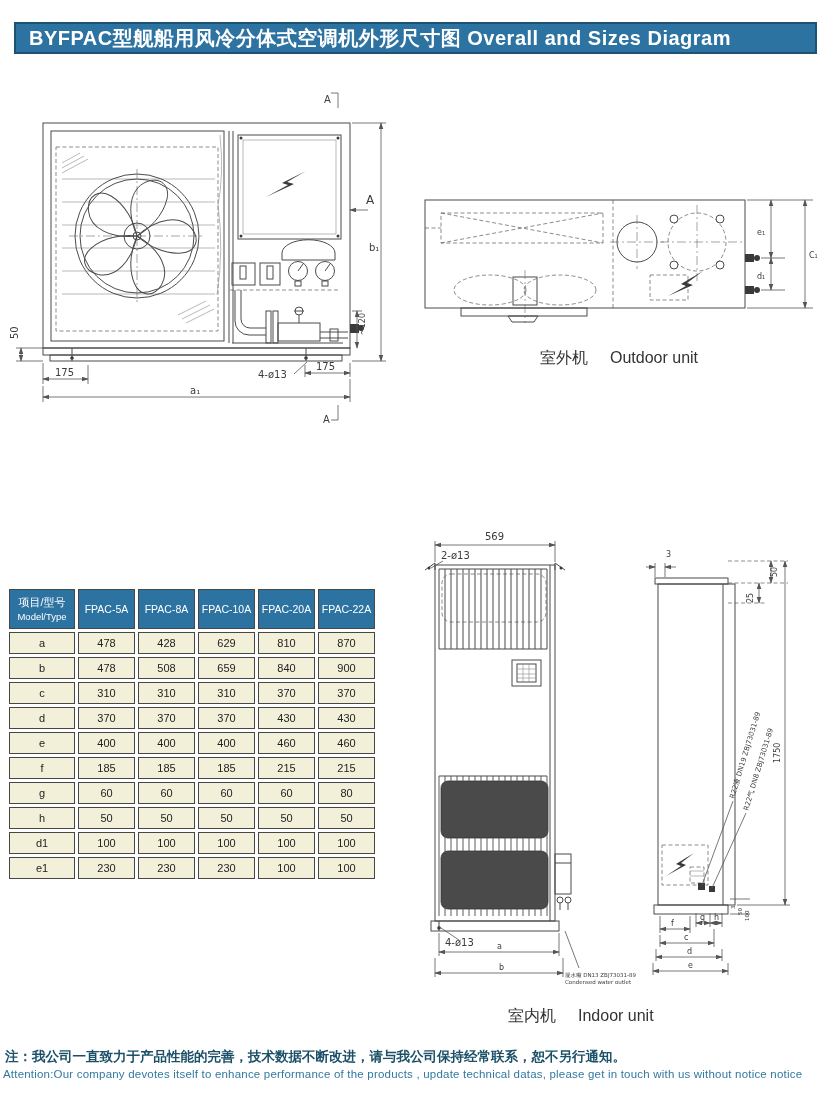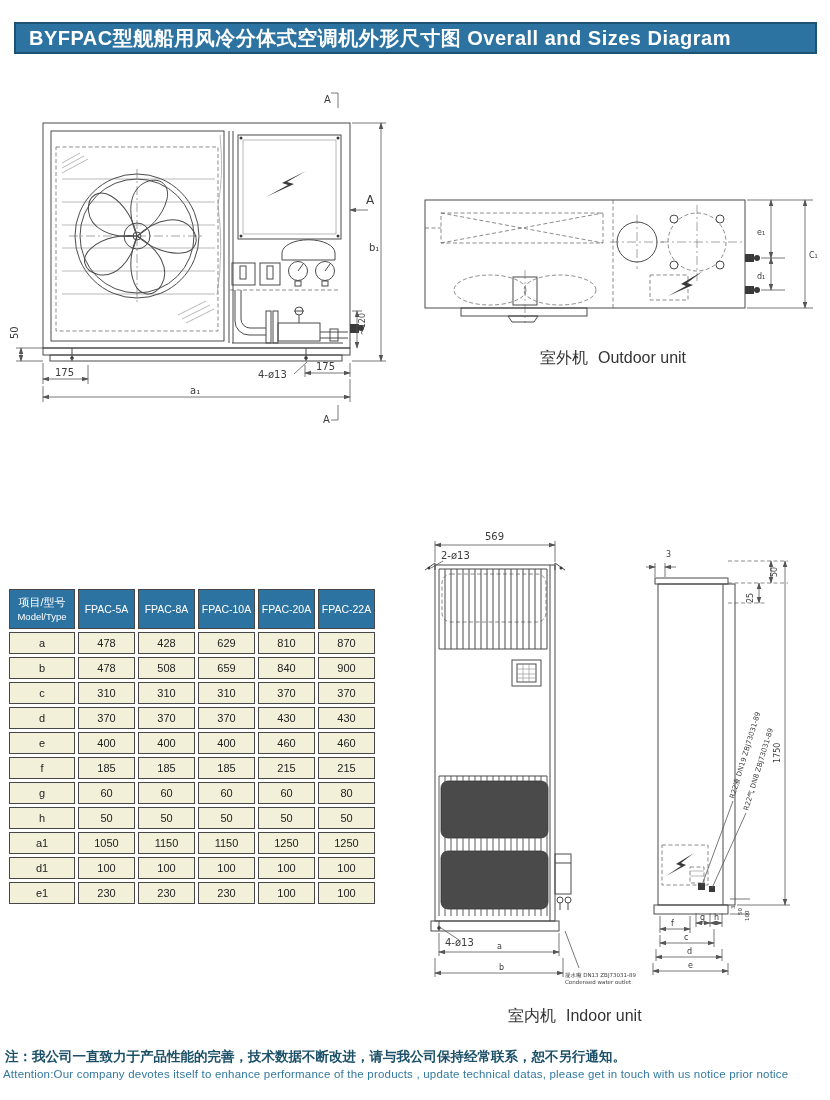--- a/index.html
+++ b/index.html
@@ -9,21 +9,21 @@
   }
   .abs{position:absolute;}
   
   .banner{
     left:14px;top:22px;width:786px;height:28px;background:#2d73a1;
     border:2px solid #1d5273;color:#ffffff;font-weight:bold;font-size:20px;
     line-height:28px;padding-left:13px;letter-spacing:.5px;white-space:nowrap;
   }
   
   .caption{font-size:16px;color:#333;white-space:nowrap;}
-  .caption .en{margin-left:10px;}
+  .caption .en{margin-left:22px;}
   .note-cn{left:5px;top:1048px;font-size:13.5px;font-weight:bold;color:#1b5068;white-space:nowrap;}
   .note-en{left:3px;top:1068px;font-size:11.5px;color:#3279a0;white-space:nowrap;letter-spacing:.2px;}
   
   table.spec{
     left:6px;top:586px;position:absolute;border-collapse:separate;border-spacing:3px;
     table-layout:fixed;
   }
   table.spec td,table.spec th{
     border:1.5px solid #474747;background:#f3f0da;text-align:center;
     font-size:11px;color:#222;height:20px;padding:0;font-weight:normal;
@@ -325,28 +325,20 @@
       </tr>
   <tr>
         <td>h</td>
         <td>50</td>
         <td>50</td>
         <td>50</td>
         <td>50</td>
         <td>50</td>
       </tr>
   <tr>
-        <td>a1</td>
-        <td>1050</td>
-        <td>1150</td>
-        <td>1150</td>
-        <td>1250</td>
-        <td>1250</td>
-      </tr>
-  <tr>
         <td>d1</td>
         <td>100</td>
         <td>100</td>
         <td>100</td>
         <td>100</td>
         <td>100</td>
       </tr>
   <tr>
         <td>e1</td>
         <td>230</td>
@@ -553,13 +545,13 @@
     <text class="lblxs" x="104" y="400" transform="rotate(-90 104 400)">50</text>
     <text class="lblxs" x="111" y="406" transform="rotate(-90 111 406)">100</text>
   </g>
 </svg>
 
 <div class="abs caption" style="left:508px;top:1006px;">
   <span>室内机</span><span class="en">Indoor unit</span>
 </div>
 
 <div class="abs note-cn">注：我公司一直致力于产品性能的完善，技术数据不断改进，请与我公司保持经常联系，恕不另行通知。</div>
-<div class="abs note-en">Attention:Our company devotes itself to enhance performance of the products , update technical datas, please get in touch with us notice prior notice</div>
+<div class="abs note-en">Attention:Our company devotes itself to enhance performance of the products , update technical datas, please get in touch with us without notice notice</div>
 
 </body></html>

